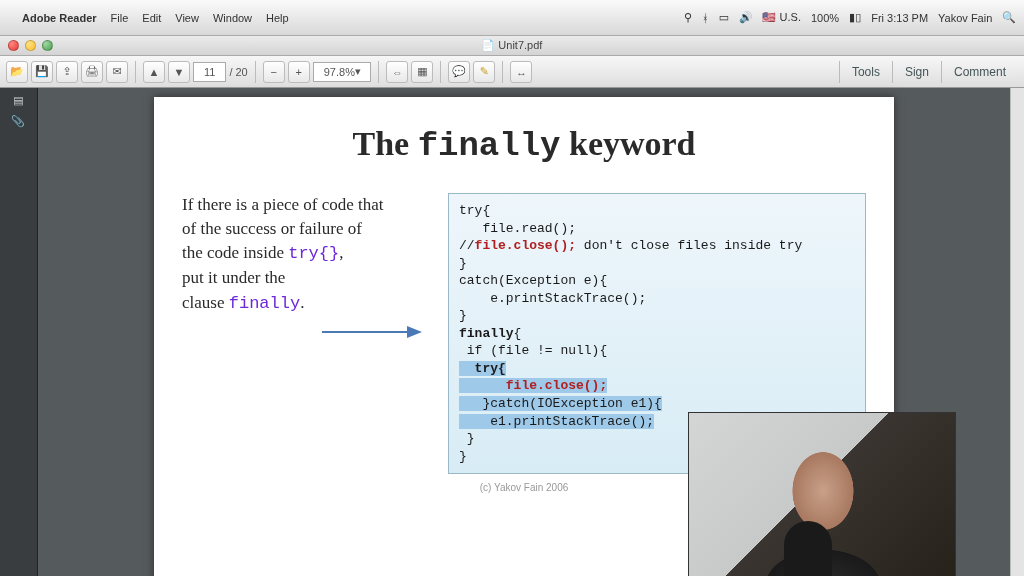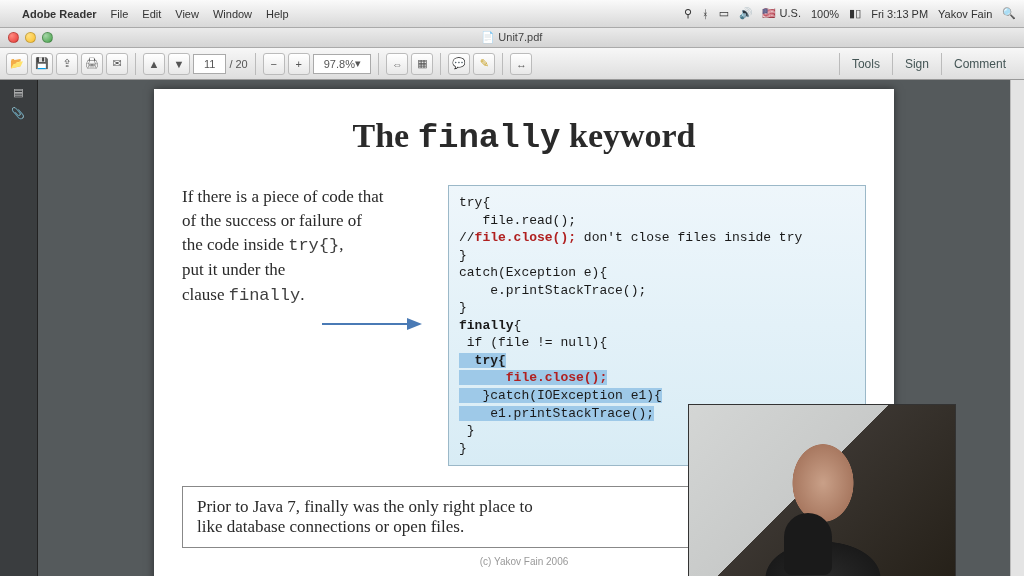--- a/index.html
+++ b/index.html
@@ -1,17 +1,17 @@
 <!DOCTYPE html>
 <html><head>
 <meta charset="utf-8">
 <style>
 * { margin: 0; padding: 0; box-sizing: border-box; }
 body { font-family: -apple-system, "Lucida Grande", sans-serif; background: #000; width: 1024px; height: 576px; overflow: hidden; font-size: 11px; }
-.menubar { height: 28px; background: linear-gradient(#fafafa,#d8d8d8); display: flex; align-items: center; padding: 0 8px; gap: 14px; color: #333; border-bottom: 1px solid #aaa; }
+.menubar { height: 36px; background: linear-gradient(#fafafa,#d8d8d8); display: flex; align-items: center; padding: 0 8px; gap: 14px; color: #333; border-bottom: 1px solid #aaa; }
 .menubar .right { margin-left: auto; display: flex; align-items: center; gap: 10px; }
 .apple { font-size: 14px; }
 .titlebar { height: 20px; background: linear-gradient(#ebebeb,#d4d4d4); display: flex; align-items: center; justify-content: center; position: relative; border-bottom: 1px solid #aaa; font-size: 11px; color: #444; }
 .traffic { position: absolute; left: 8px; display: flex; gap: 6px; }
 .dot { width: 11px; height: 11px; border-radius: 50%; border: 1px solid rgba(0,0,0,.2); }
 .dot.r { background: radial-gradient(circle at 30% 30%, #ff8a80, #e53935); }
 .dot.y { background: radial-gradient(circle at 30% 30%, #ffe082, #fbc02d); }
 .dot.g { background: radial-gradient(circle at 30% 30%, #a5d6a7, #43a047); }
 .toolbar { height: 32px; background: linear-gradient(#f7f7f7,#dedede); border-bottom: 1px solid #999; display: flex; align-items: center; padding: 0 6px; gap: 3px; color: #555; }
 .tbtn { width: 22px; height: 22px; border: 1px solid #bbb; border-radius: 3px; background: linear-gradient(#fff,#e8e8e8); display: flex; align-items: center; justify-content: center; font-size: 11px; }
@@ -21,21 +21,21 @@
 .tbright .pane { padding: 4px 12px; border-left: 1px solid #bbb; color: #455; font-size: 12px; }
 .content { position: relative; background: #555a5c; height: 504px; display: flex; }
 .sidebar { width: 38px; background: #3a3d3f; border-right: 1px solid #222; padding-top: 6px; display: flex; flex-direction: column; align-items: center; gap: 8px; color: #ccc; }
 .viewer { flex: 1; position: relative; display: flex; justify-content: center; }
 .page { width: 740px; height: 500px; background: #fff; margin-top: 9px; box-shadow: 0 0 8px rgba(0,0,0,.5); padding: 28px 28px 6px; position: relative; }
 .vscroll { width: 14px; background: #e4e4e4; border-left: 1px solid #bbb; }
 .slide-title { font-size: 34px; text-align: center; font-family: Georgia, serif; color: #2a2a2a; margin-bottom: 28px; }
 .slide-title .mono { font-family: "Courier New", monospace; }
 .twocol { display: flex; gap: 18px; }
 .leftcol { width: 248px; font-family: Georgia, serif; font-size: 17px; line-height: 1.42; color: #2a2a2a; }
-.leftcol .mono { font-family: "Courier New", monospace; color: #404040; }
+.leftcol .mono { font-family: "Courier New", monospace; color: #6d28d9; }
 .arrow { margin: 6px 0 0 140px; }
 .codebox { flex: 1; background: linear-gradient(#eef6fb,#d8ecf5); border: 1px solid #9bb8c8; padding: 8px 10px; font-family: "Courier New", monospace; font-size: 13px; line-height: 1.35; color: #1a1a1a; white-space: pre; }
 .codebox b { font-weight: bold; }
 .codebox .red { color: #b02020; }
 .codebox .hl { background: #9ec9e8; }
 .bottombox { margin-top: 20px; border: 1px solid #888; padding: 10px 14px; font-family: Georgia, serif; font-size: 17px; color: #2a2a2a; width: 510px; }
 .copyright { text-align: center; font-size: 10px; color: #999; margin-top: 8px; }
 .webcam { position: absolute; right: 54px; bottom: 0; width: 268px; height: 180px; background: linear-gradient(135deg,#d4d6d5 0%, #c8cac9 45%, #3a3530 45%, #252018 100%); border: 1px solid #333; }
 .webcam .person { position: absolute; left: 54px; bottom: 0; width: 160px; height: 155px; background: radial-gradient(ellipse 55px 70px at 80px 55px, #c9a088 0%, #a87860 55%, transparent 56%), radial-gradient(ellipse 95px 60px at 80px 150px, #2a2a2a 0%, #1a1a1a 60%, transparent 61%); }
 .webcam .mic { position: absolute; left: 95px; bottom: 8px; width: 48px; height: 62px; background: #1a1a1a; border-radius: 24px 24px 8px 8px; }
@@ -137,24 +137,20 @@
 <span>}</span>
 <b>finally</b><span>{</span>
 <span> if (file != null){</span>
 <span class="hl"><b>  try{</b></span>
 <span class="hl"><b class="red">      file.close();</b></span>
 <span class="hl"><span>   }catch(IOException e1){</span></span>
 <span class="hl"><span>    e1.printStackTrace();</span></span>
 <span> }</span>
 <span>}</span></div>
       </div>
-      <div class="bottombox">
-        <div>Prior to Java 7, finally was the only right place to</div>
-        <div>like database connections or open files.</div>
-      </div>
       <div class="copyright">(c) Yakov Fain  2006</div>
     </div>
     <div class="webcam">
       <div class="person"></div>
       <div class="mic"></div>
     </div>
   </div>
   <div class="vscroll"></div>
 </div>
 

